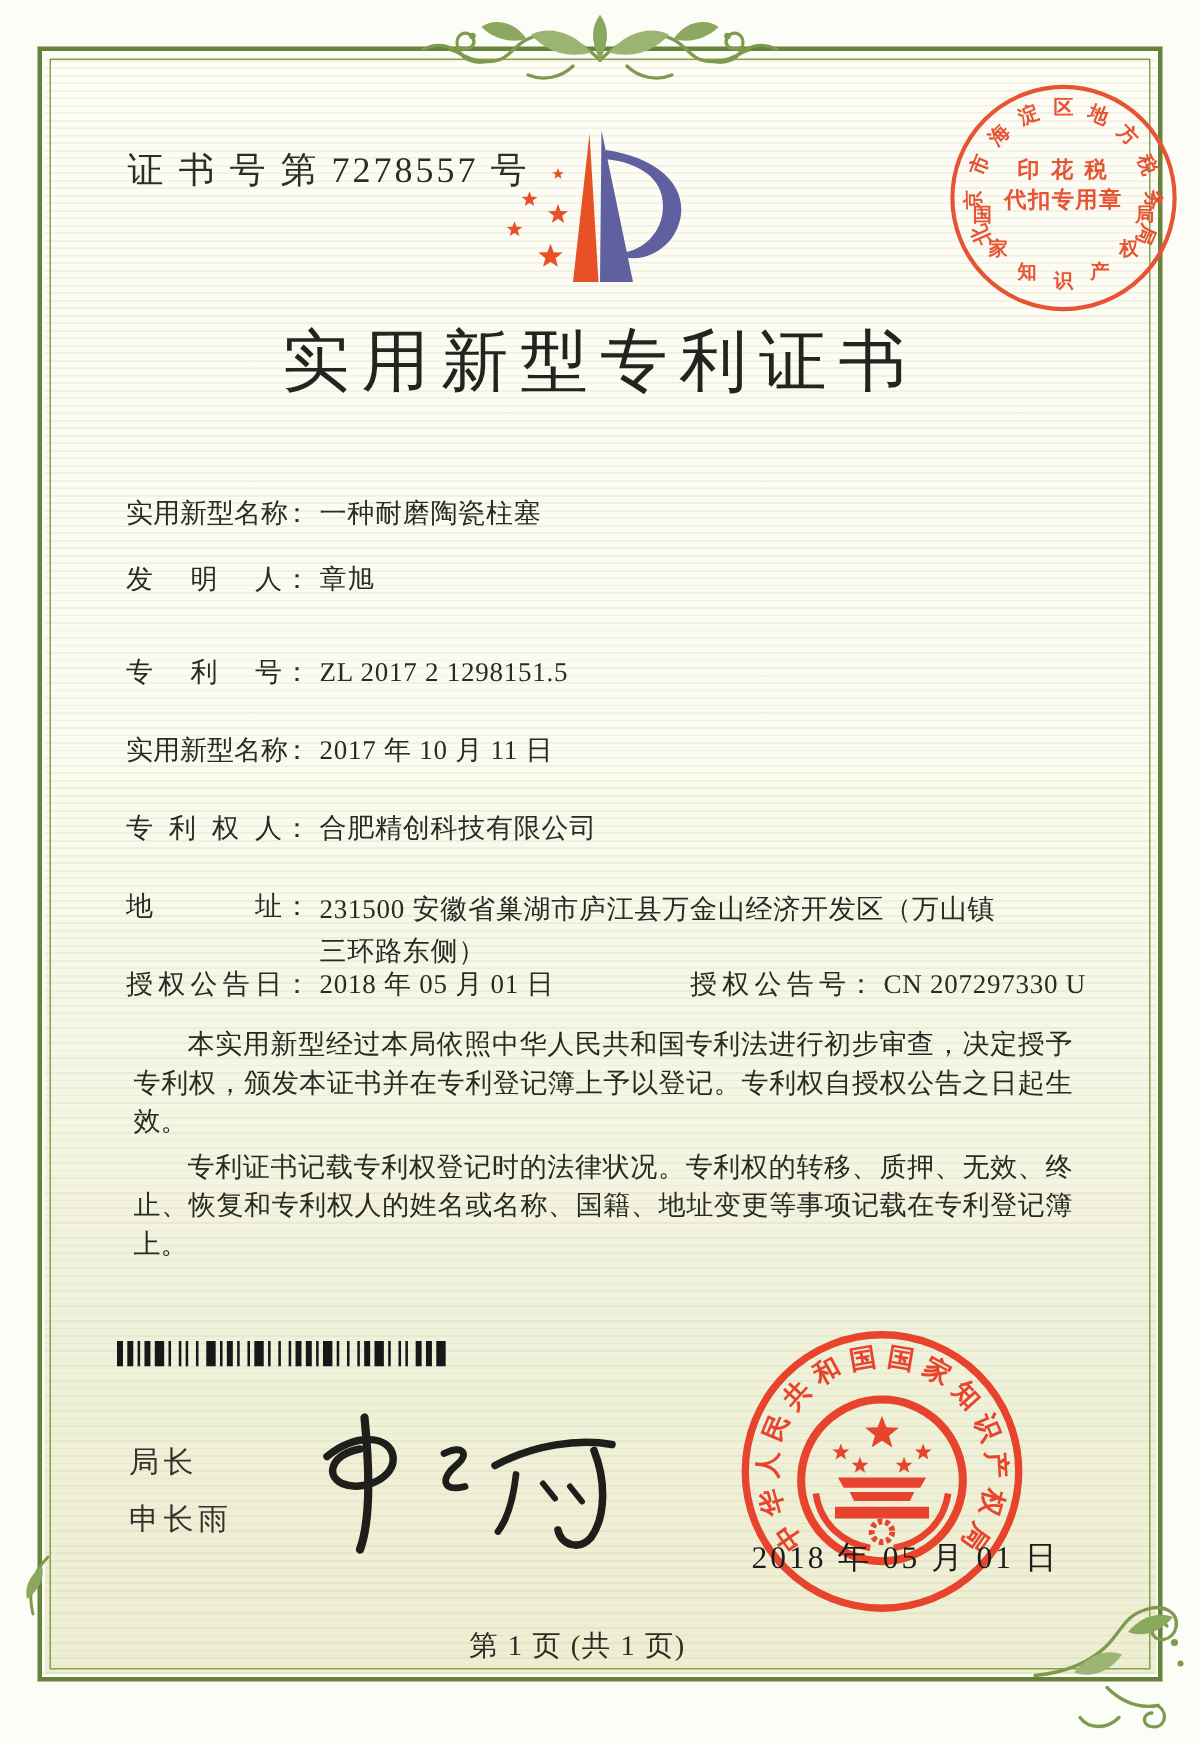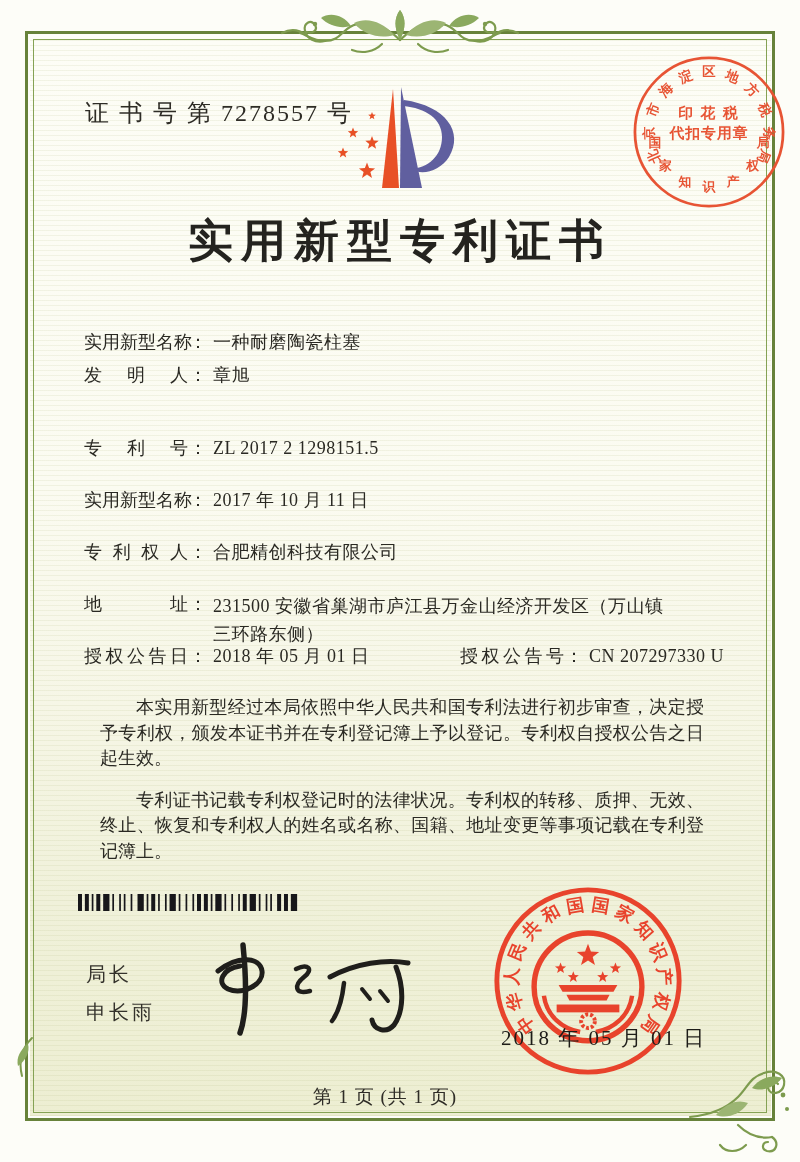--- a/index.html
+++ b/index.html
@@ -7,29 +7,29 @@
   body{background:#f3f2ec;font-family:"Liberation Serif","DejaVu Serif",serif;color:#2a2823}
   #cert{position:relative;width:800px;height:1162px;background:#fdfdf8;overflow:hidden}
   .tint{position:absolute;left:30px;top:37px;width:741px;height:1079px;
     background:
       repeating-linear-gradient(0deg, rgba(168,178,112,0.13) 0 1px, rgba(255,255,255,0) 1px 5px),
       linear-gradient(180deg,#fdfdf6 0%,#fbfbf1 42%,#f6f6e6 62%,#f0f1da 80%,#edeed2 100%);}
   .border-outer{position:absolute;left:25px;top:31px;width:750px;height:1090px;border:3.5px solid #67823a}
   .border-inner{position:absolute;left:33px;top:39px;width:734px;height:1074px;border:1.3px solid #85a254}
   .abs{position:absolute}
   .cert-no{left:85px;top:97px;font-size:24px;letter-spacing:2px;color:#2e2c26}
-  .title{left:0;top:211px;width:100%;text-align:center;font-size:45px;font-weight:700;letter-spacing:8px;color:#24231f}
+  .title{left:0;top:211px;width:100%;text-align:center;font-size:45px;font-weight:400;letter-spacing:8px;color:#24231f}
   .field{left:84px;font-size:18px;white-space:nowrap;color:#2a2923}
   .flabel{display:inline-block;width:104px;text-align:justify;text-align-last:justify;text-justify:inter-character;vertical-align:top}
   .fcolon{display:inline-block;margin:0 6px 0 1px}
   .fvalue{letter-spacing:0.5px}
   .fvalue.multi{display:inline-block;white-space:normal;width:470px;vertical-align:top;line-height:28px}
   .pair2{position:absolute;left:376px;top:0}
   .paras{left:84px;top:679px;width:636px;font-size:18px;line-height:25.6px;text-align:justify;color:#2a2923}
-  .paras p{text-indent:2em;margin:16px}
+  .paras p{text-indent:2em;margin:5px}
   .official{left:86px;font-size:20px;font-family:Liberation Serif, serif;color:#34322c;letter-spacing:3px}
   .seal-date{left:501px;top:1024px;font-size:21px;letter-spacing:2px;color:#1d1c18;z-index:7}
   .footer{left:0;top:1084px;width:770px;text-align:center;font-size:19px;color:#2e2c26;letter-spacing:1px}
   svg{display:block}
   svg text{font-family:"Liberation Serif","DejaVu Serif",serif}
   .z2{z-index:2}.z3{z-index:3}.z5{z-index:5}
 </style>
 </head>
 <body>
 
@@ -115,21 +115,21 @@
         <text x="124.1" y="114.5" text-anchor="middle" dominant-baseline="central" font-size="13" fill="#e75434" font-weight="bold">权</text>
         <text x="134.8" y="91.6" text-anchor="middle" dominant-baseline="central" font-size="13" fill="#e75434" font-weight="bold">局</text>
       </g>
   </svg>
 
   <div class="abs title z3">实用新型专利证书</div>
 
   <div class="abs field z3" style="top:330px">
     <span class="flabel">实用新型名称</span><span class="fcolon">：</span><span class="fvalue">一种耐磨陶瓷柱塞</span>
   </div>
-  <div class="abs field z3" style="top:363px">
+  <div class="abs field z3" style="top:374px">
     <span class="flabel">发明人</span><span class="fcolon">：</span><span class="fvalue">章旭</span>
   </div>
   <div class="abs field z3" style="top:436px">
     <span class="flabel">专利号</span><span class="fcolon">：</span><span class="fvalue">ZL 2017 2 1298151.5</span>
   </div>
   <div class="abs field z3" style="top:488px">
     <span class="flabel">实用新型名称</span><span class="fcolon">：</span><span class="fvalue">2017 年 10 月 11 日</span>
   </div>
   <div class="abs field z3" style="top:540px">
     <span class="flabel">专利权人</span><span class="fcolon">：</span><span class="fvalue">合肥精创科技有限公司</span>

